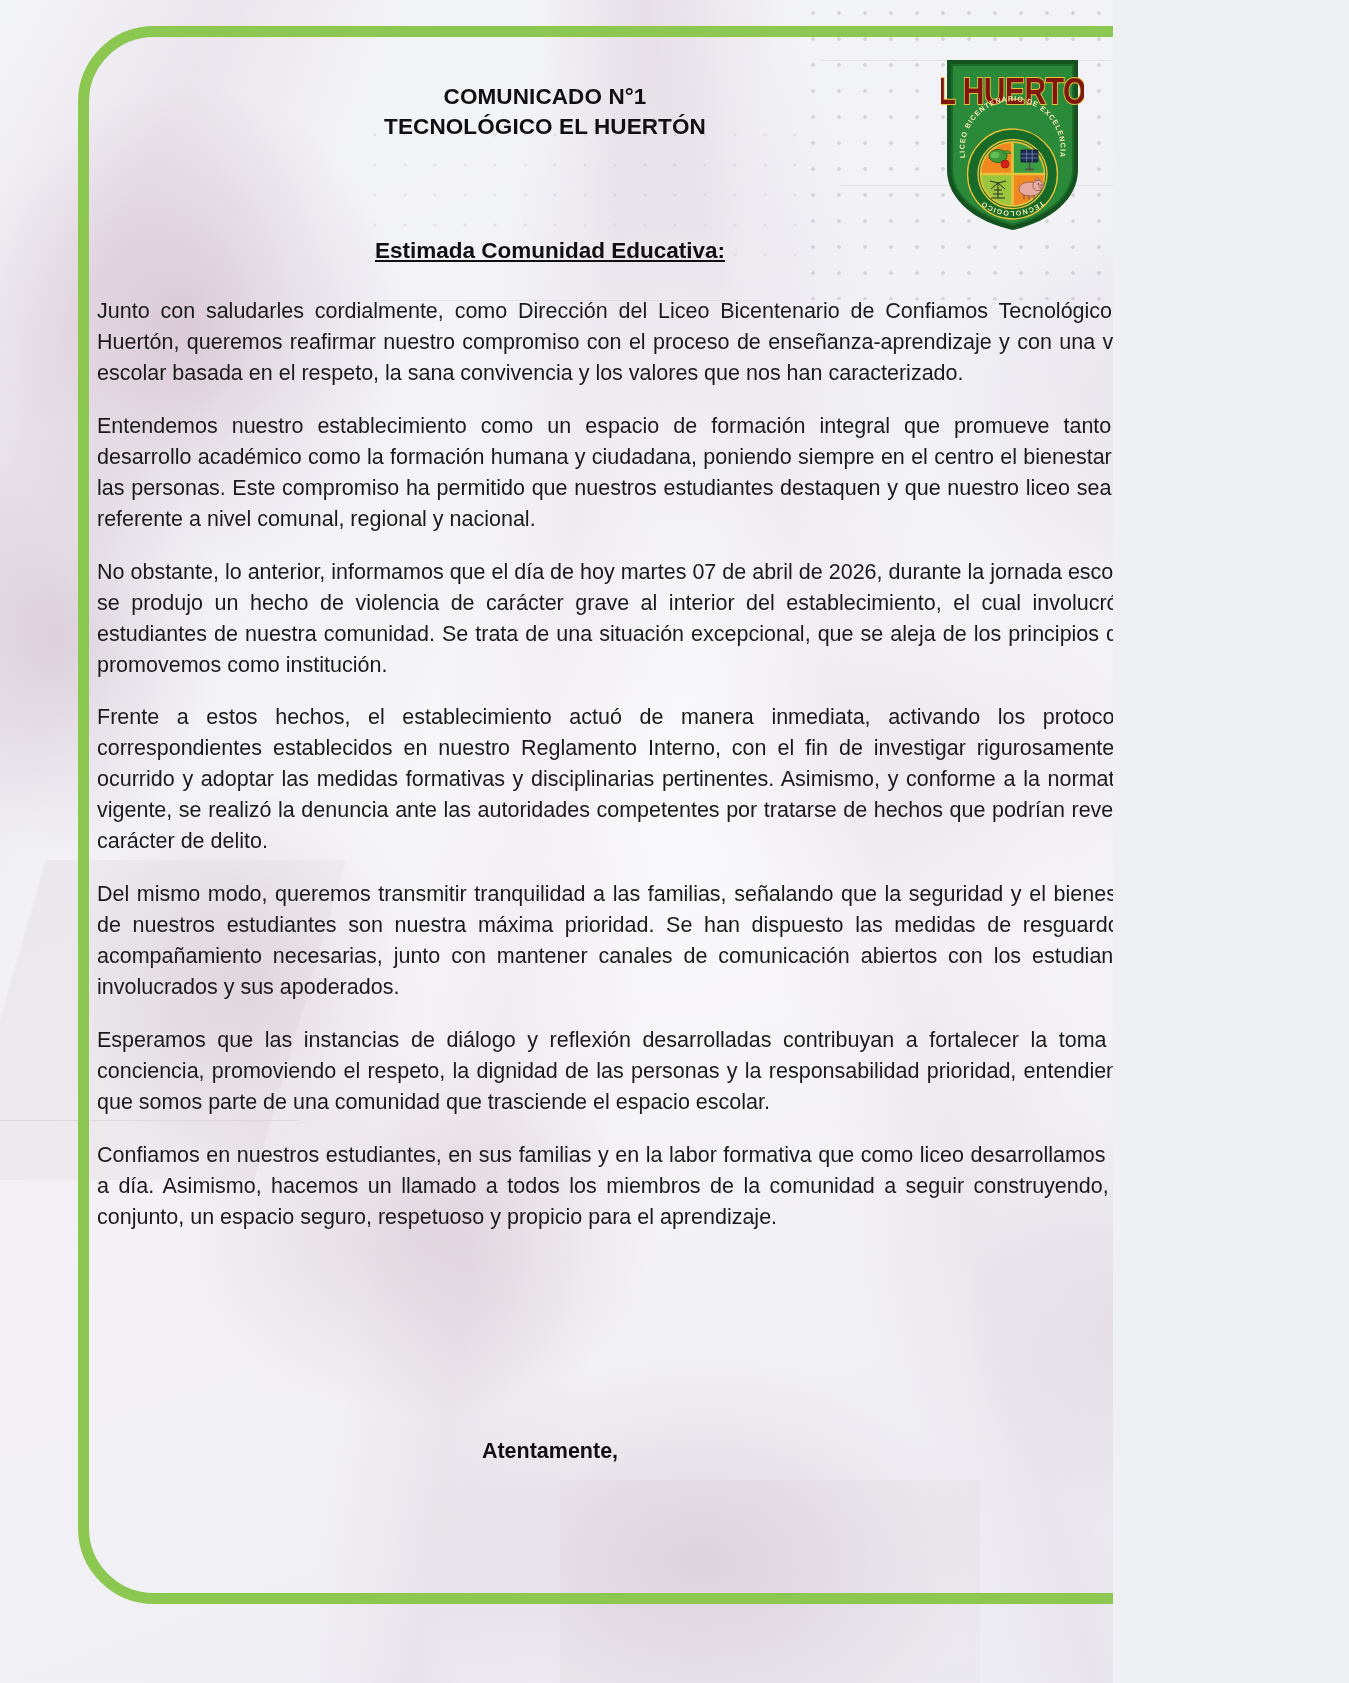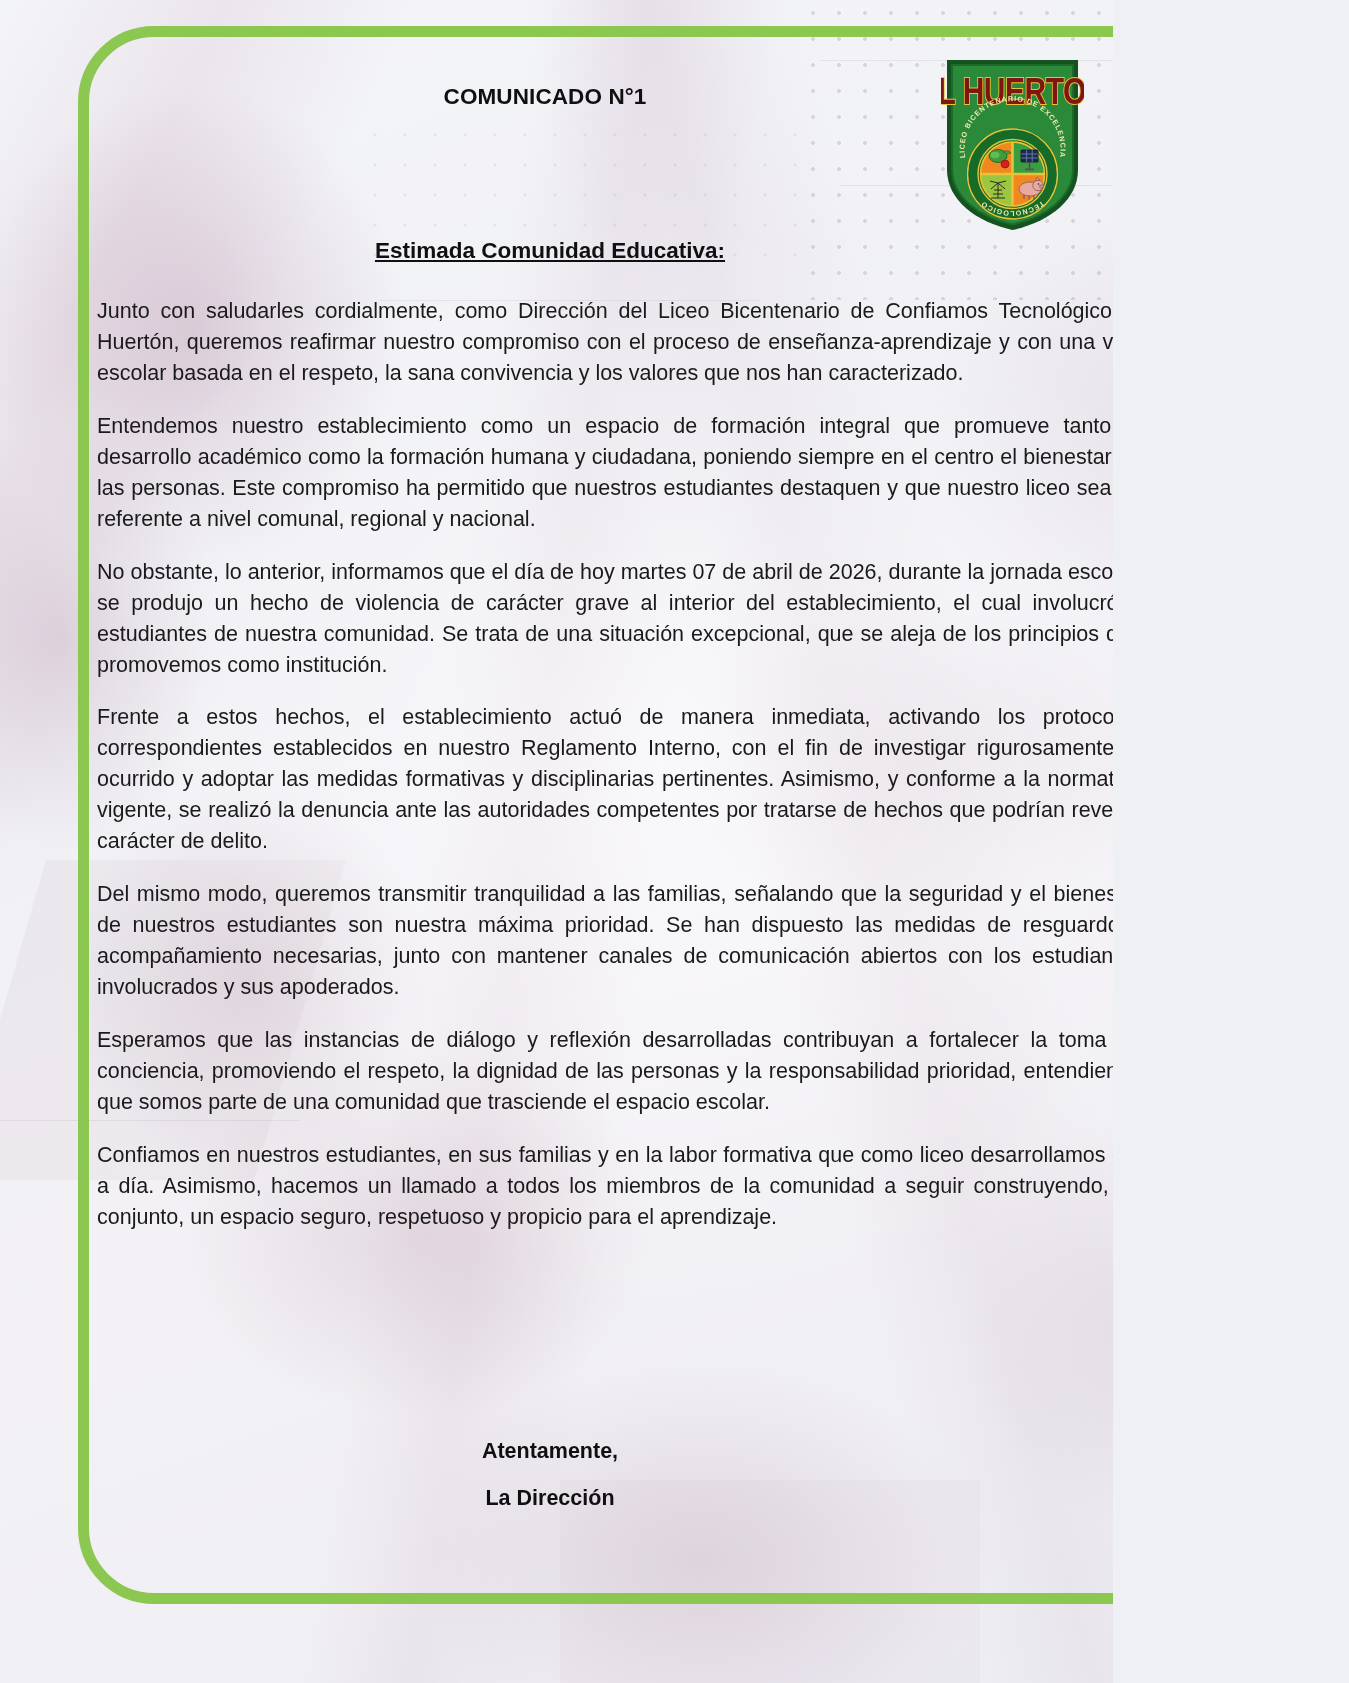--- a/index.html
+++ b/index.html
@@ -187,20 +187,21 @@
   <div class="bg-line" style="left:0;top:1120px;width:300px;"></div>
 
   <div class="bg-white-wash"></div>
 
   <div class="frame"></div>
 
   <div class="content">
 
     <div class="header">
       <div class="header-line">COMUNICADO N°1</div>
+      <div class="header-line">TECNOLÓGICO EL HUERTÓN</div>
     </div>
 
     <div class="logo">
       <svg viewBox="0 0 143 182" xmlns="http://www.w3.org/2000/svg">
         <defs>
           <path id="ringPath" d="M 24,104 A 48,48 0 1 1 119,104"></path>
           <path id="ringPathLower" d="M 119,104 A 48,48 0 1 1 24,104"></path>
         </defs>
 
         <path d="M6,8 H137 V118 C137,148 108,170 71.5,178 C35,170 6,148 6,118 Z" fill="#14521f"></path>
@@ -293,17 +294,16 @@
       <p class="para">Entendemos nuestro establecimiento como un espacio de formación integral que promueve tanto el desarrollo académico como la formación humana y ciudadana, poniendo siempre en el centro el bienestar de las personas. Este compromiso ha permitido que nuestros estudiantes destaquen y que nuestro liceo sea un referente a nivel comunal, regional y nacional.</p>
       <p class="para">No obstante, lo anterior, informamos que el día de hoy martes 07 de abril de 2026, durante la jornada escolar, se produjo un hecho de violencia de carácter grave al interior del establecimiento, el cual involucró a estudiantes de nuestra comunidad. Se trata de una situación excepcional, que se aleja de los principios que promovemos como institución.</p>
       <p class="para">Frente a estos hechos, el establecimiento actuó de manera inmediata, activando los protocolos correspondientes establecidos en nuestro Reglamento Interno, con el fin de investigar rigurosamente lo ocurrido y adoptar las medidas formativas y disciplinarias pertinentes. Asimismo, y conforme a la normativa vigente, se realizó la denuncia ante las autoridades competentes por tratarse de hechos que podrían revestir carácter de delito.</p>
       <p class="para">Del mismo modo, queremos transmitir tranquilidad a las familias, señalando que la seguridad y el bienestar de nuestros estudiantes son nuestra máxima prioridad. Se han dispuesto las medidas de resguardo y acompañamiento necesarias, junto con mantener canales de comunicación abiertos con los estudiantes involucrados y sus apoderados.</p>
       <p class="para">Esperamos que las instancias de diálogo y reflexión desarrolladas contribuyan a fortalecer la toma de conciencia, promoviendo el respeto, la dignidad de las personas y la responsabilidad prioridad, entendiendo que somos parte de una comunidad que trasciende el espacio escolar.</p>
       <p class="para">Confiamos en nuestros estudiantes, en sus familias y en la labor formativa que como liceo desarrollamos día a día. Asimismo, hacemos un llamado a todos los miembros de la comunidad a seguir construyendo, en conjunto, un espacio seguro, respetuoso y propicio para el aprendizaje.</p>
     </div>
 
     <div class="signature">
       <div class="sig-line">Atentamente,</div>
-      <div class="sig-line">La Dirección</div>
     </div>
 
   </div>
 </div>
 
 </body></html>

